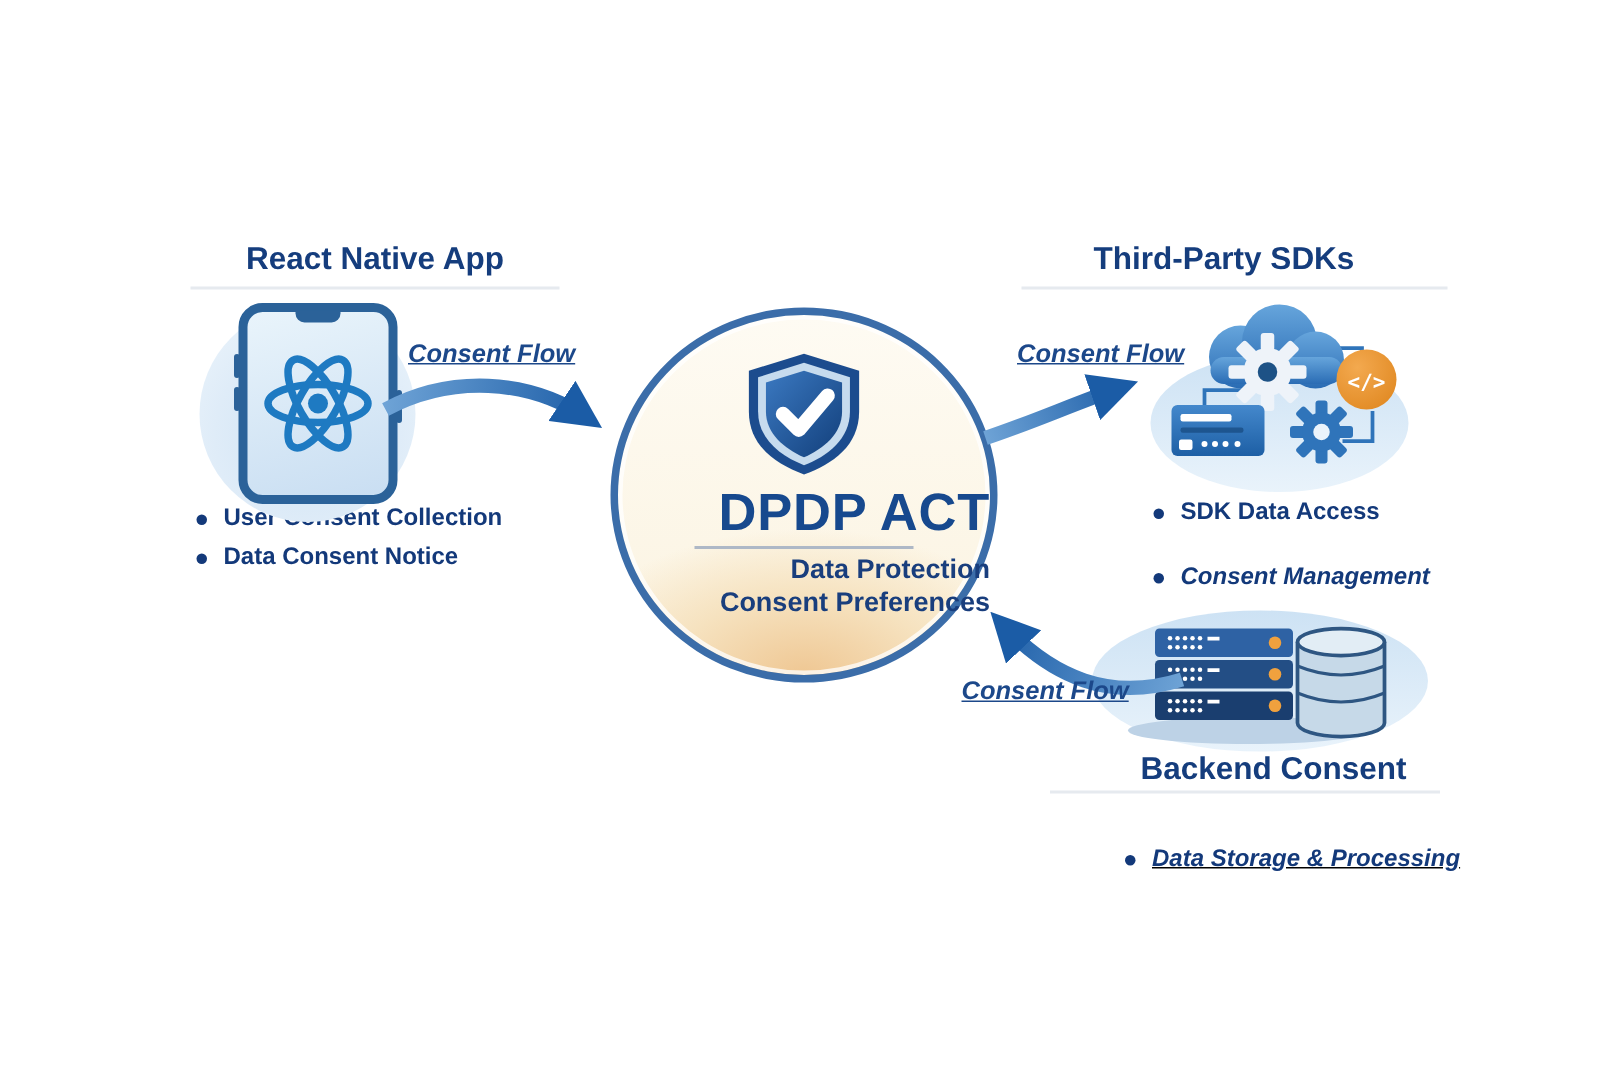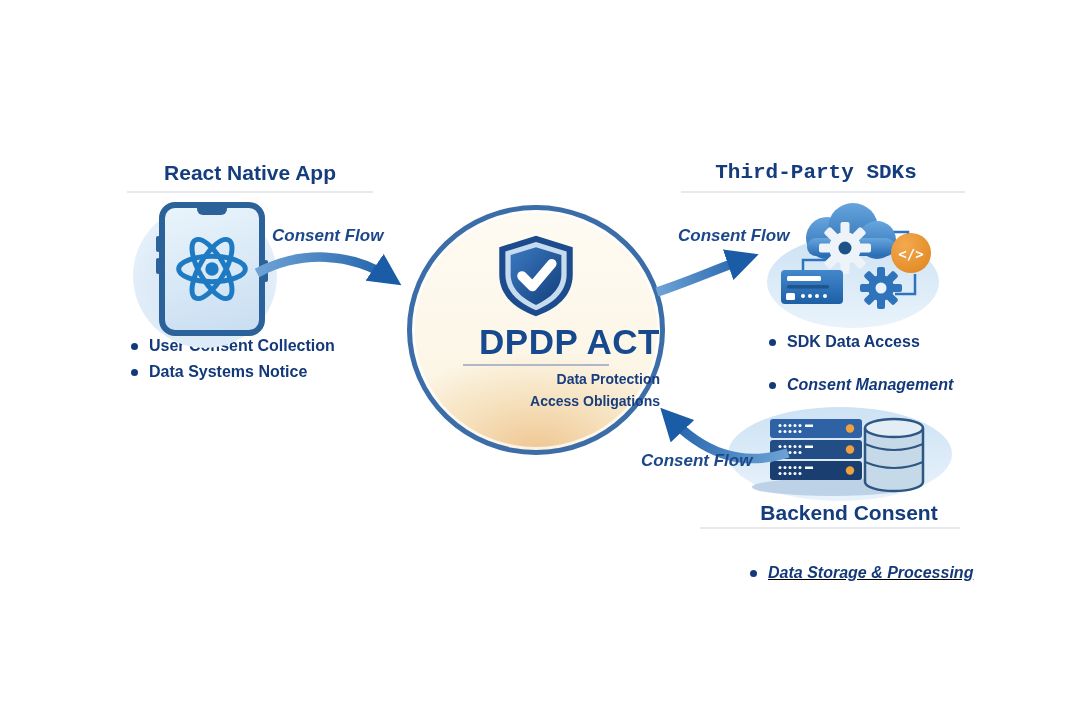--- a/index.html
+++ b/index.html
@@ -1,20 +1,20 @@
 <!DOCTYPE html>
 <html><head>
 <meta charset="utf-8">
 <style>
   html,body{margin:0;padding:0;background:#fff;}
   .canvas{position:relative;width:1080px;height:720px;background:#ffffff;overflow:hidden;
           font-family:"Liberation Sans",sans-serif;}
   .node-title{position:absolute;font-size:21px;font-weight:bold;color:#153d7d;text-align:center;line-height:25px;}
   .rule{position:absolute;height:2px;background:#e6eaef;}
-  .flow-label{position:absolute;font-style:italic;font-weight:bold;font-size:17px;color:#1c488a;}
+  .flow-label{position:absolute;font-style:italic;font-weight:bold;font-size:17px;color:#1c488a;text-decoration:underline;}
   .bullets{position:absolute;list-style:none;margin:0;padding:0;}
   .bullets li{display:flex;align-items:center;gap:11px;font-size:16px;font-weight:600;color:#13397a;height:18px;}
   .bullets.sp26 li{margin-bottom:8px;}
   .bullets.sp27 li{margin-bottom:9px;}
   .bullets li::before{content:"";width:7px;height:7px;border-radius:50%;background:#13397a;flex:0 0 auto;}
   .bullets li.i{font-style:italic;margin-top:25px;}
   .blob{position:absolute;border-radius:50%;
         background:radial-gradient(circle at 50% 60%, #cfe3f4 0%, #dfecf8 55%, #eef6fc 100%);}
   
   .phone{position:absolute;left:159px;top:202px;width:94px;height:122px;border:6px solid #2b6299;
@@ -27,21 +27,21 @@
   .sbtn.b3{right:-9px;top:52px;width:4px;height:22px;}
   .react-logo{position:absolute;left:8px;top:26px;}
   
   .dpdp-circle{position:absolute;left:407px;top:205px;width:258px;height:250px;border-radius:50%;
     border:5px solid #3b6da9;box-sizing:border-box;text-align:right;padding-top:24px;
     box-shadow:inset 0 0 0 3px rgba(255,255,255,.75);
     background:radial-gradient(85% 52% at 50% 100%, #efc793 0%, #f6e2bf 42%, rgba(253,250,240,0) 78%),
                linear-gradient(180deg,#fefbf3 0%, #fbf3e0 100%);}
   .center-title{font-size:35px;font-weight:800;color:#17498e;letter-spacing:.5px;line-height:36px;margin-top:6px;}
   .center-divider{width:146px;height:2px;background:#aeb8c6;margin:4px auto 2px;}
-  .center-sub{font-size:14px;font-weight:700;color:#193e7d;line-height:22px;}
+  .center-sub{font-size:18px;font-weight:700;color:#193e7d;line-height:22px;}
   .abs{position:absolute;}
   svg{display:block;}
 </style>
 </head>
 <body>
 
 <div class="canvas">
 
   <svg class="abs" style="left:0;top:0;z-index:3;pointer-events:none" width="1080" height="720">
     <defs>
@@ -85,44 +85,44 @@
     </svg>
   </div>
 
   <div class="flow-label" style="left:272px;top:226px;z-index:4;">Consent Flow</div>
 
   <ul class="bullets sp26" style="left:131px;top:337px;">
     <li>
         <span>User Consent Collection</span>
       </li>
     <li>
-        <span>Data Systems Notice</span>
+        <span>Data Consent Notice</span>
       </li>
   </ul>
 
   <div class="dpdp-circle" style="z-index:2;">
     <svg width="88" height="84" viewBox="0 0 100 96" style="margin:0 auto;">
       <defs>
         <linearGradient id="shg" x1="0" y1="0" x2="1" y2="1">
           <stop offset="0" stop-color="#3b79c1"></stop>
             <stop offset="1" stop-color="#123f7b"></stop>
         </linearGradient>
       </defs>
       <path d="M50 2 L92 15 V46 C92 72 72 86 50 94 C28 86 8 72 8 46 V15 Z" fill="#1c4c8e"></path>
       <path d="M50 9 L85 20 V46 C85 67 68 80 50 87 C32 80 15 67 15 46 V20 Z" fill="#c6dbee"></path>
       <path d="M50 15 L79 24 V46 C79 63 65 74 50 81 C35 74 21 63 21 46 V24 Z" fill="url(#shg)"></path>
       <path d="M34 48 L46 60 L68 34" fill="none" stroke="#ffffff" stroke-width="11" stroke-linecap="round" stroke-linejoin="round"></path>
     </svg>
     <div class="center-title">DPDP ACT</div>
     <div class="center-divider"></div>
     <div class="center-sub">Data Protection</div>
-    <div class="center-sub">Access Obligations</div>
+    <div class="center-sub">Consent Preferences</div>
   </div>
 
-  <div class="node-title" style="left:691px;top:160px;width:250px;font-family:Liberation Mono, monospace;">Third-Party SDKs</div>
+  <div class="node-title" style="left:691px;top:160px;width:250px;">Third-Party SDKs</div>
   <div class="rule" style="left:681px;top:191px;width:284px;"></div>
 
   <div class="flow-label" style="left:678px;top:226px;z-index:4;">Consent Flow</div>
 
   <svg class="abs" style="left:765px;top:196px;z-index:2;" width="180" height="132" viewBox="0 0 180 132">
     <defs>
       <linearGradient id="blg" x1="0" y1="0" x2="0" y2="1">
         <stop offset="0" stop-color="#cde2f4"></stop>
           <stop offset="1" stop-color="#e9f3fb"></stop>
       </linearGradient>

